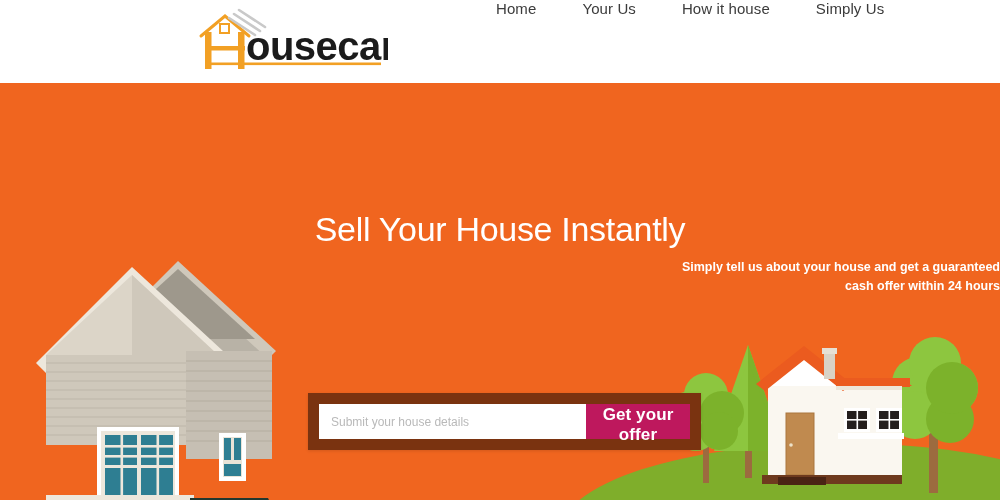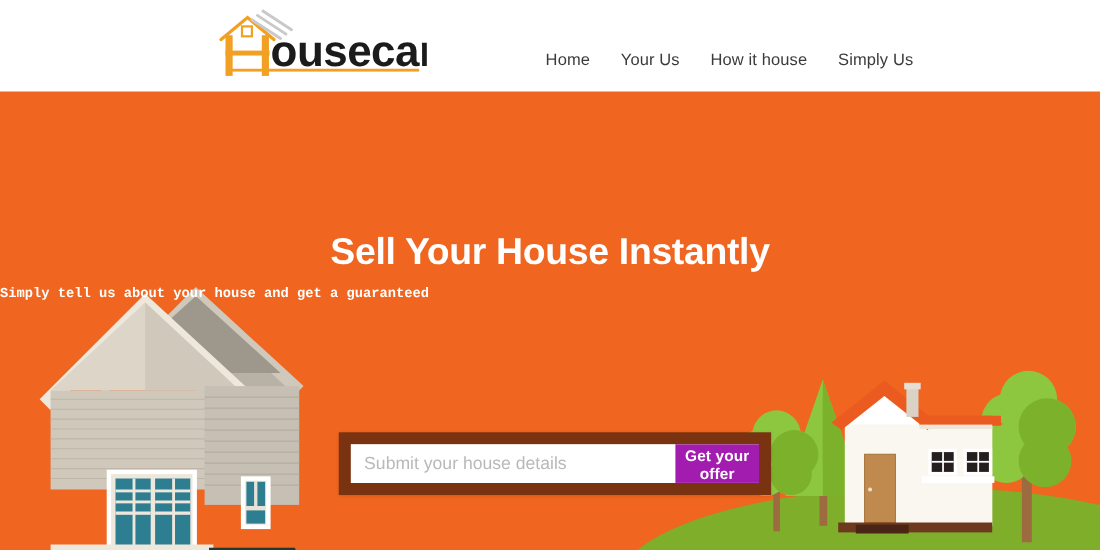--- a/index.html
+++ b/index.html
@@ -15,65 +15,65 @@
     position:absolute;left:0;top:0;width:1000px;height:83px;
     background:#ffffff;z-index:40;
     display:flex;align-items:center;
   }
   .logo{
     position:absolute;left:193px;top:8px;width:195px;height:62px;
     display:block;
   }
   .nav{
     position:absolute;left:490px;top:0;height:108px;
-    display:flex;align-items:center;gap:0px;
+    display:flex;gap:18px;
   }
   .nav-item{
     font-size:15px;color:#3b3b3b;letter-spacing:.1px;
     padding:0 14px;cursor:pointer;white-space:nowrap;
     font-family:"Liberation Sans", sans-serif;
   }
   .nav-item:first-child{padding-left:6px;}
 
   
   .hero{
     position:absolute;left:0;top:83px;width:1000px;height:417px;
     background:#F0651F;overflow:hidden;
   }
   .hero-inner{
     position:absolute;left:0;top:0;width:1000px;height:417px;z-index:20;
   }
   .headline{
     position:absolute;left:0;top:129px;width:1000px;text-align:center;
-    font-size:34px;font-weight:bold;color:#ffffff;
+    font-size:34px;font-weight:normal;color:#ffffff;
     letter-spacing:-0.3px;line-height:1;
     font-family:"Liberation Sans", sans-serif;
   }
   .subline{
-    position:absolute;left:0;top:175px;width:1000px;text-align:left;
+    position:absolute;left:0;top:175px;width:1000px;text-align:right;
     font-size:12.5px;font-weight:bold;color:#ffffff;
     line-height:1.55;
-    font-family:Liberation Mono, monospace;
+    font-family:Liberation Sans, sans-serif;
   }
   .form-frame{
     position:absolute;left:308px;top:310px;width:393px;height:57px;
     background:#7A3310;box-sizing:border-box;padding:11px;
     box-shadow:0 1px 3px rgba(0,0,0,0.12);
   }
   .form-row{display:flex;width:371px;height:35px;background:#ffffff;}
   .search-input{
     flex:1;border:0;outline:0;background:#ffffff;
-    font-size:16px;color:#3b3b3b;padding:0 12px;
+    font-size:12px;color:#3b3b3b;padding:0 12px;
     font-family:"Liberation Sans", sans-serif;
   }
   .search-input::placeholder{color:#b9b9b9;}
   .offer-btn{
-    width:76px;height:35px;border:0;cursor:pointer;
-    background:#a21caf;color:#ffffff;
-    font-size:14px;font-weight:bold;letter-spacing:.1px;
+    width:104px;height:35px;border:0;cursor:pointer;
+    background:#be185d;color:#ffffff;
+    font-size:17px;font-weight:bold;letter-spacing:.1px;
     font-family:"Liberation Sans", sans-serif;
   }
 
   
   .art{position:absolute;left:0;top:0;width:1000px;height:417px;z-index:5;}
   .art svg{display:block;}
 </style>
 </head>
 <body>
 
@@ -299,20 +299,21 @@
 
       </svg>
     </div>
 
     <div class="hero-inner">
 
       <div class="headline">Sell Your House Instantly</div>
 
       <div class="subline">
         <div>Simply tell us about your house and get a guaranteed</div>
+        <div>cash offer within 24 hours</div>
       </div>
 
       <div class="form-frame">
         <div class="form-row">
           <input class="search-input" type="text" placeholder="Submit your house details" style="">
           <button class="offer-btn">Get your offer</button>
         </div>
       </div>
 
     </div>

